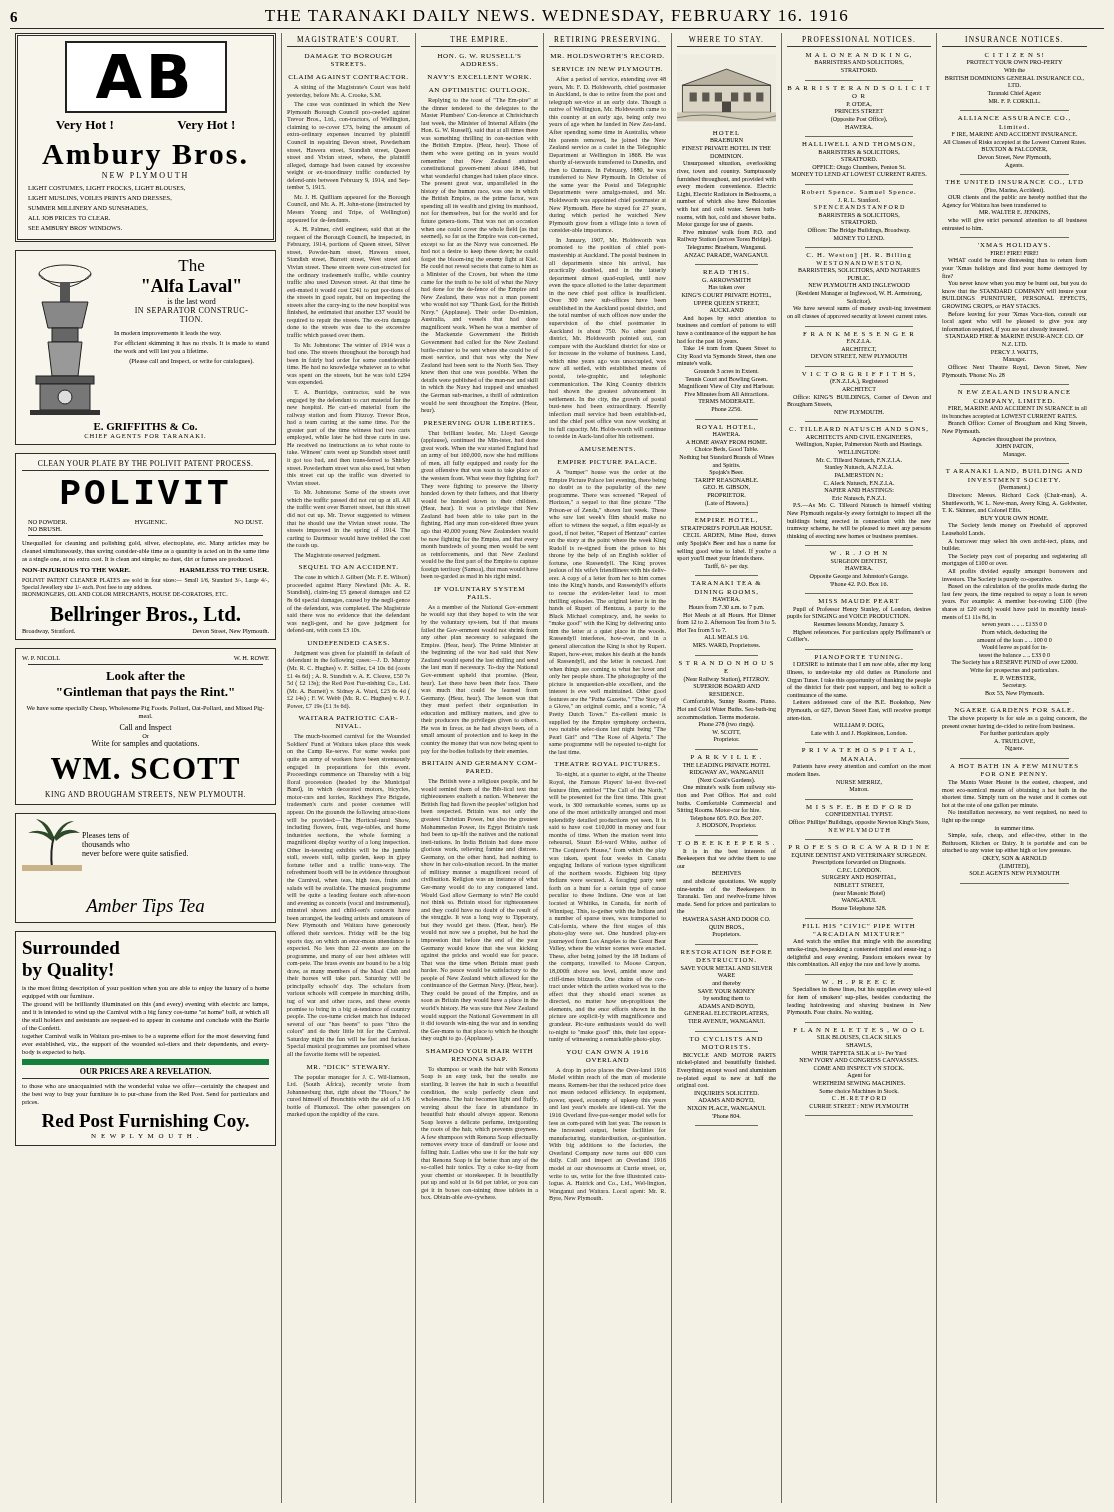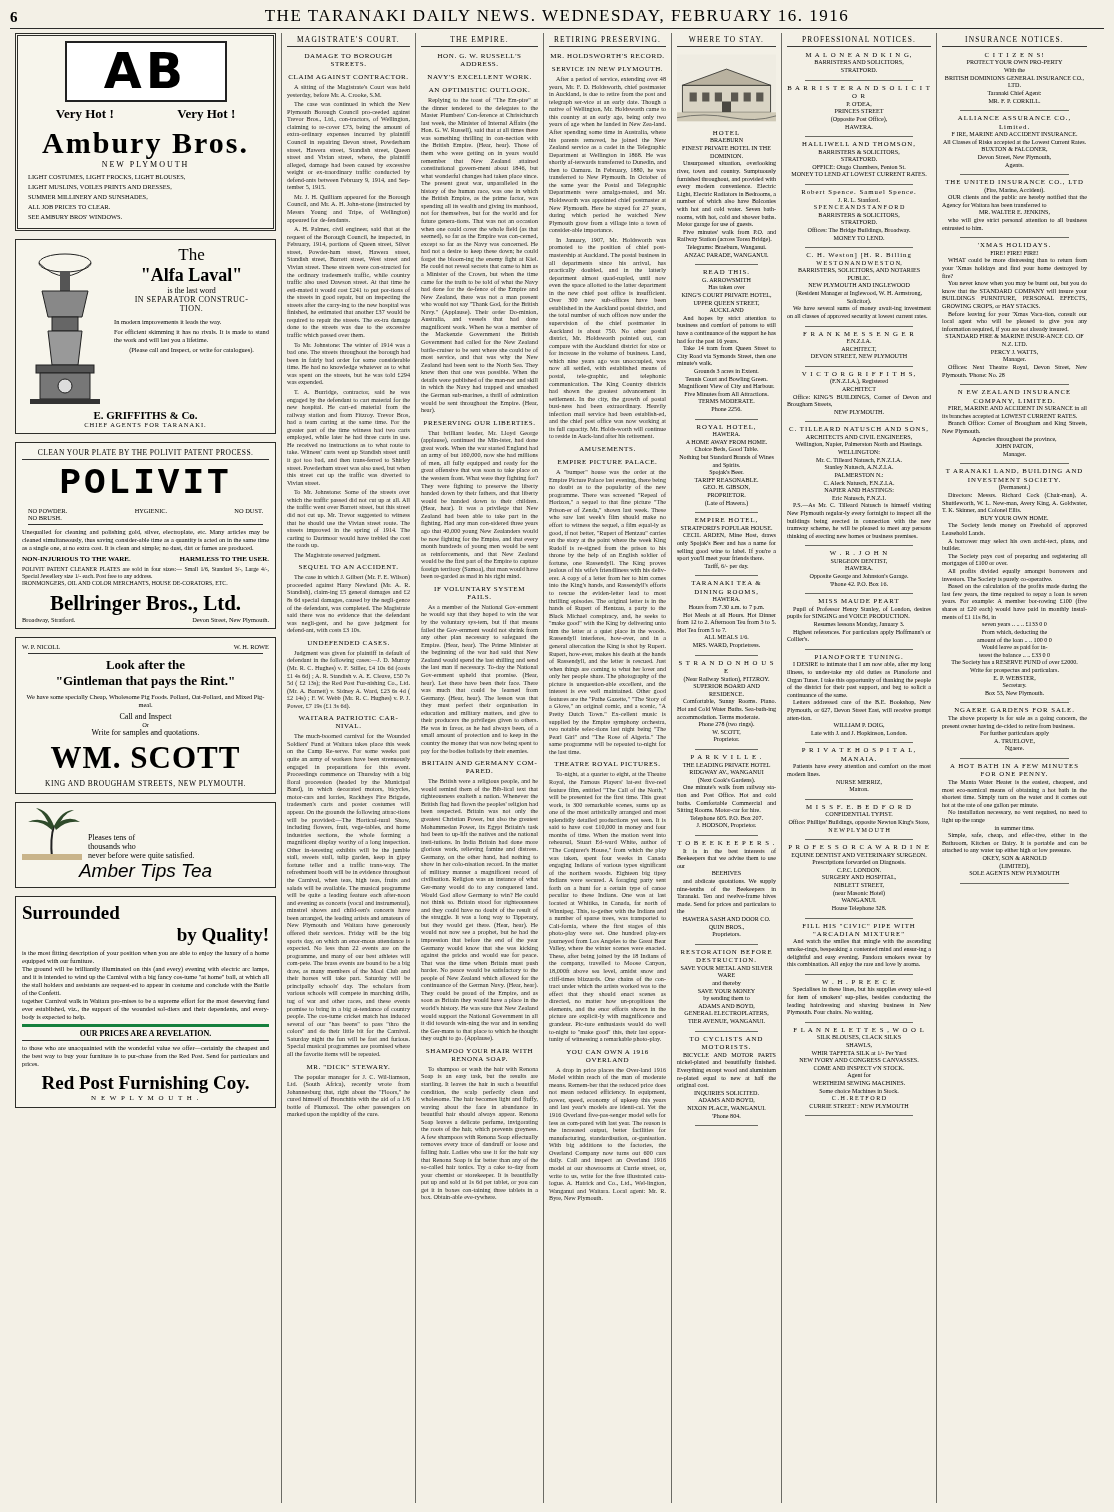--- a/index.html
+++ b/index.html
@@ -22,23 +22,23 @@
   p.bt{font-size:6.2px;line-height:1.22;text-align:justify;margin:0 0 2px 0;text-indent:7px;color:#1a1a18;}
   .rule-thin{border-top:1px solid #6b6b64;margin:3px 18px;}
   
   .ad{border:1px solid #2e2e2a;margin:0 0 8px 0;padding:5px 6px;background:#f7f5ec;text-align:center;}
   .ad-dbl{border:3px double #2e2e2a;}
   .ad .big{font-size:34px;font-weight:bold;letter-spacing:2px;}
   .ad .mid{font-size:11px;font-weight:bold;}
   .ad .sm{font-size:6.4px;line-height:1.25;}
   .ad .sm p{margin:2px 0;}
   .ad .xs{font-size:5.8px;line-height:1.2;}
-  .ad .script{font-family:Liberation Sans, sans-serif;font-style:italic;font-size:20px;}
+  .ad .script{font-family:Liberation Serif, serif;font-style:italic;font-size:20px;margin-top:24px;}
   .ab-box{border:2px solid #222;padding:4px;margin:0 auto 4px auto;width:150px;background:#fff;}
-  .ab-letters{font-size:49px;font-weight:bold;letter-spacing:4px;line-height:1;font-family:"DejaVu Sans",sans-serif;}
+  .ab-letters{font-size:60px;font-weight:bold;letter-spacing:4px;line-height:1;font-family:"DejaVu Sans",sans-serif;}
   .alfa-wrap{display:flex;gap:6px;align-items:flex-start;text-align:left;}
   .alfa-img{width:86px;height:160px;flex:none;}
   .alfa-txt{flex:1;}
   .ad hr{border:none;border-top:1px solid #333;margin:3px 6px;}
   .cls-ad{font-size:6.1px;line-height:1.25;text-align:center;margin:0 0 5px 0;}
   .cls-ad .t{letter-spacing:1px;}
   .colhead{font-size:7.4px;letter-spacing:1.2px;text-align:center;margin:2px 0 4px;padding-bottom:2px;border-bottom:1px solid #3a3a36;}
   .hotel-illus{width:100%;height:74px;}
 </style>
 </head>
@@ -140,45 +140,45 @@
         <div style="font-size:13px;font-weight:bold;">"Gintleman that pays the Rint."</div>
         <div class="sm" style="margin-top:4px;">We have some specially Cheap, Wholesome Pig Foods. Pollard, Oat-Pollard, and Mixed Pig-meal.</div>
         <div style="font-size:8px;margin-top:3px;">Call and Inspect</div>
         <div style="font-size:6.4px;">Or</div>
         <div style="font-size:8px;">Write for samples and quotations.</div>
         <div style="font-size:31px;font-weight:bold;letter-spacing:1px;margin:3px 0;">WM. SCOTT</div>
         <div style="font-size:7.5px;letter-spacing:.5px">KING AND BROUGHAM STREETS, NEW PLYMOUTH.</div>
       </div>
 
       <div class="ad">
-        <div style="display:flex;align-items:flex-end;gap:6px;">
+        <div style="display:flex;align-items:center;">
           <svg style="width:60px;height:52px" viewBox="0 0 60 52">
             <path d="M30 50 q-2 -20 2 -32" stroke="#222" fill="none" stroke-width="2"></path>
             <path d="M32 18 q-14 -10 -26 -4 q14 -2 24 8" fill="#2f4a2a"></path>
             <path d="M32 18 q14 -12 26 -4 q-14 -2 -24 8" fill="#2f4a2a"></path>
             <path d="M32 18 q-6 -16 -18 -18 q10 6 14 20" fill="#2f4a2a"></path>
             <path d="M32 18 q8 -16 20 -16 q-12 4 -16 18" fill="#2f4a2a"></path>
             <rect x="0" y="46" width="60" height="6" fill="#c9b48a"></rect>
           </svg>
           <div style="text-align:left;">
             <div style="font-size:8px;">Pleases tens of</div>
             <div style="font-size:8px;">thousands  who</div>
             <div style="font-size:8px;">never before were quite satisfied.</div>
           </div>
         </div>
         <div class="script" style="text-align:center;font-size:19px;">Amber Tips Tea</div>
       </div>
 
       <div class="ad">
         <div style="font-size:19px;font-weight:bold;text-align:left;">Surrounded</div>
-        <div style="font-size:19px;font-weight:bold;text-align:right;">by Quality!</div>
+        <div style="font-size:19px;font-weight:bold;text-align:left;">by Quality!</div>
         <div class="sm" style="text-align:justify;margin-top:3px;">is the most fitting description of your position when you are able to enjoy the luxury of a home equipped with our furniture.</div>
         <div class="sm" style="text-align:justify;">The ground will be brilliantly illuminated on this (and every) evening with electric arc lamps, and it is intended to wind up the Carnival with a big fancy cos-tume "at home" ball, at which all the stall holders and assistants are request-ed to appear in costume and conclude with the Battle of the Confetti.</div>
         <div class="sm" style="text-align:justify;">together Carnival walk in Waitara pro-mises to be a supreme effort for the most deserving fund ever established, viz., the support of the wounded sol-diers and their dependents, and every-body is expected to help.</div>
-        <div style="font-size:8px;font-weight:bold;margin:3px 0;border-top:3px solid #15803d;border-bottom:1px solid #333;padding:2px 0;">OUR PRICES ARE A REVELATION.</div>
+        <div style="font-size:8px;font-weight:bold;margin:3px 0;border-top:6px solid #15803d;border-bottom:1px solid #333;padding:2px 0;">OUR PRICES ARE A REVELATION.</div>
         <div class="sm" style="text-align:justify;">to those who are unacquainted with the wonderful value we offer—certainly the cheapest and the best way to buy your furniture is to pur-chase from the Red Post. Send for particulars and prices.</div>
         <div style="font-size:19px;font-weight:bold;margin-top:4px;">Red Post Furnishing Coy.</div>
         <div style="font-size:7px;letter-spacing:1.5px">N E W   P L Y M O U T H .</div>
       </div>
 
     </div>
 
     <div class="col c2">
       <div class="colhead">MAGISTRATE'S COURT.</div>
       <div id="body0">

